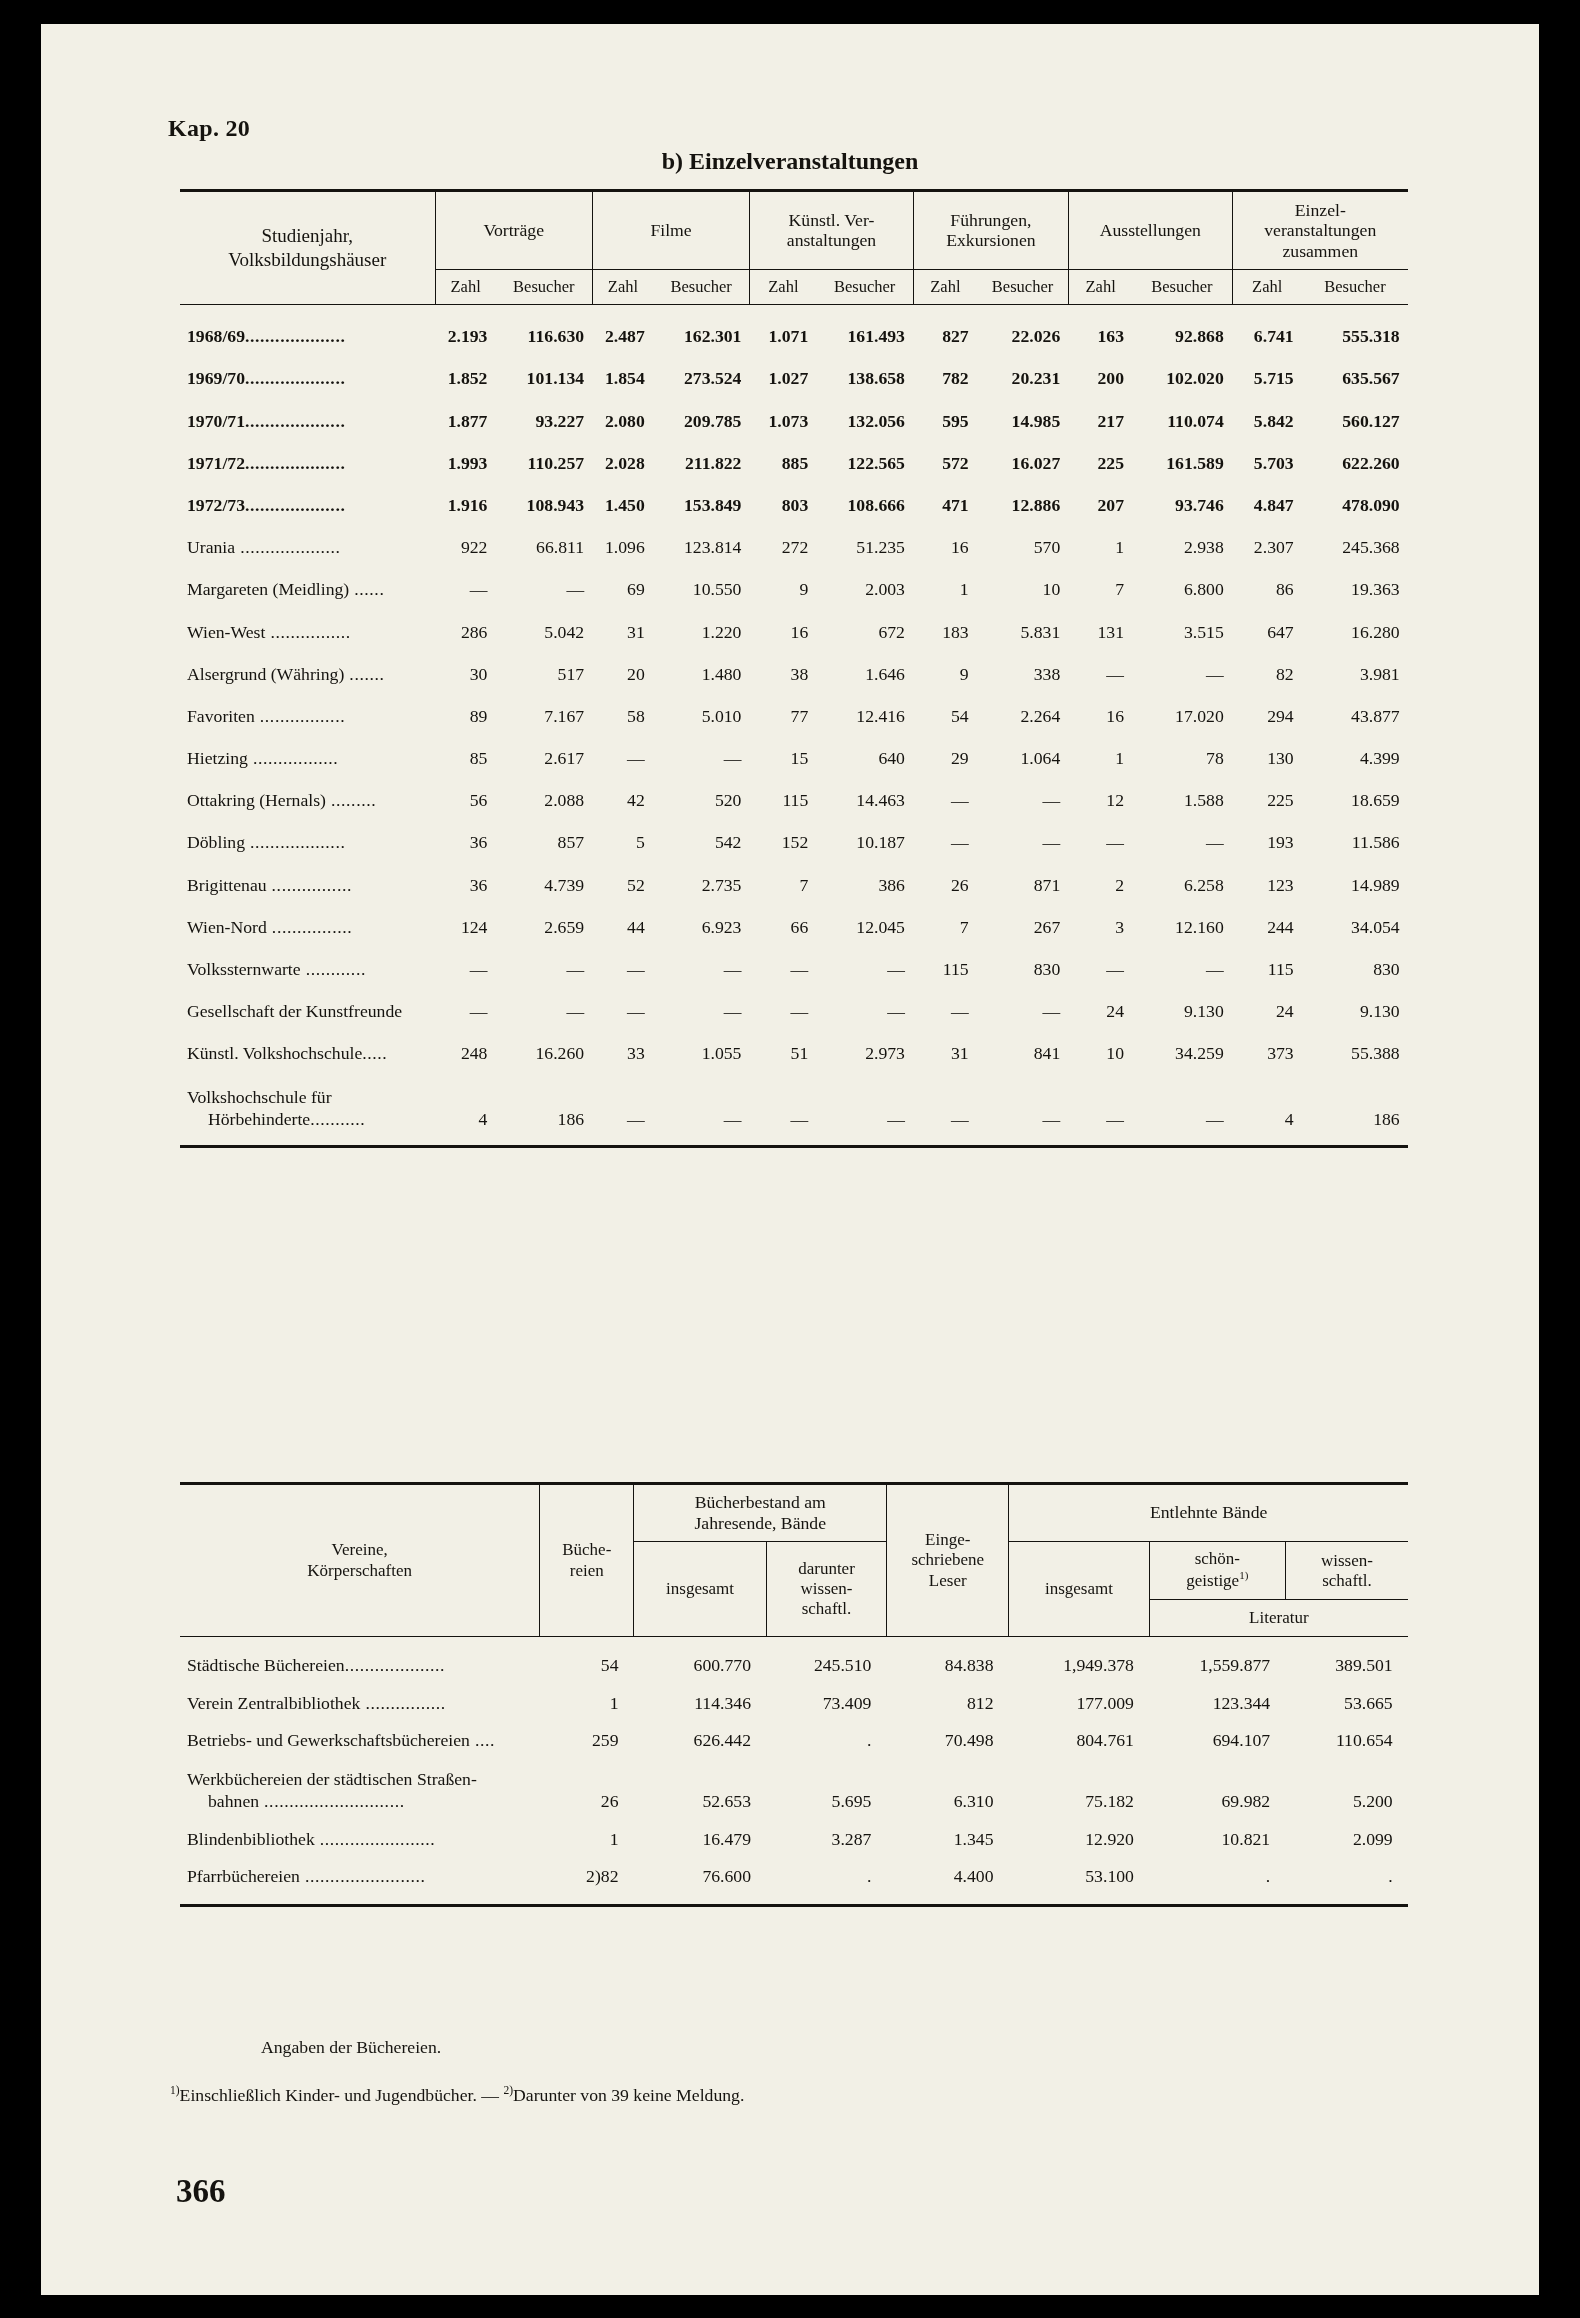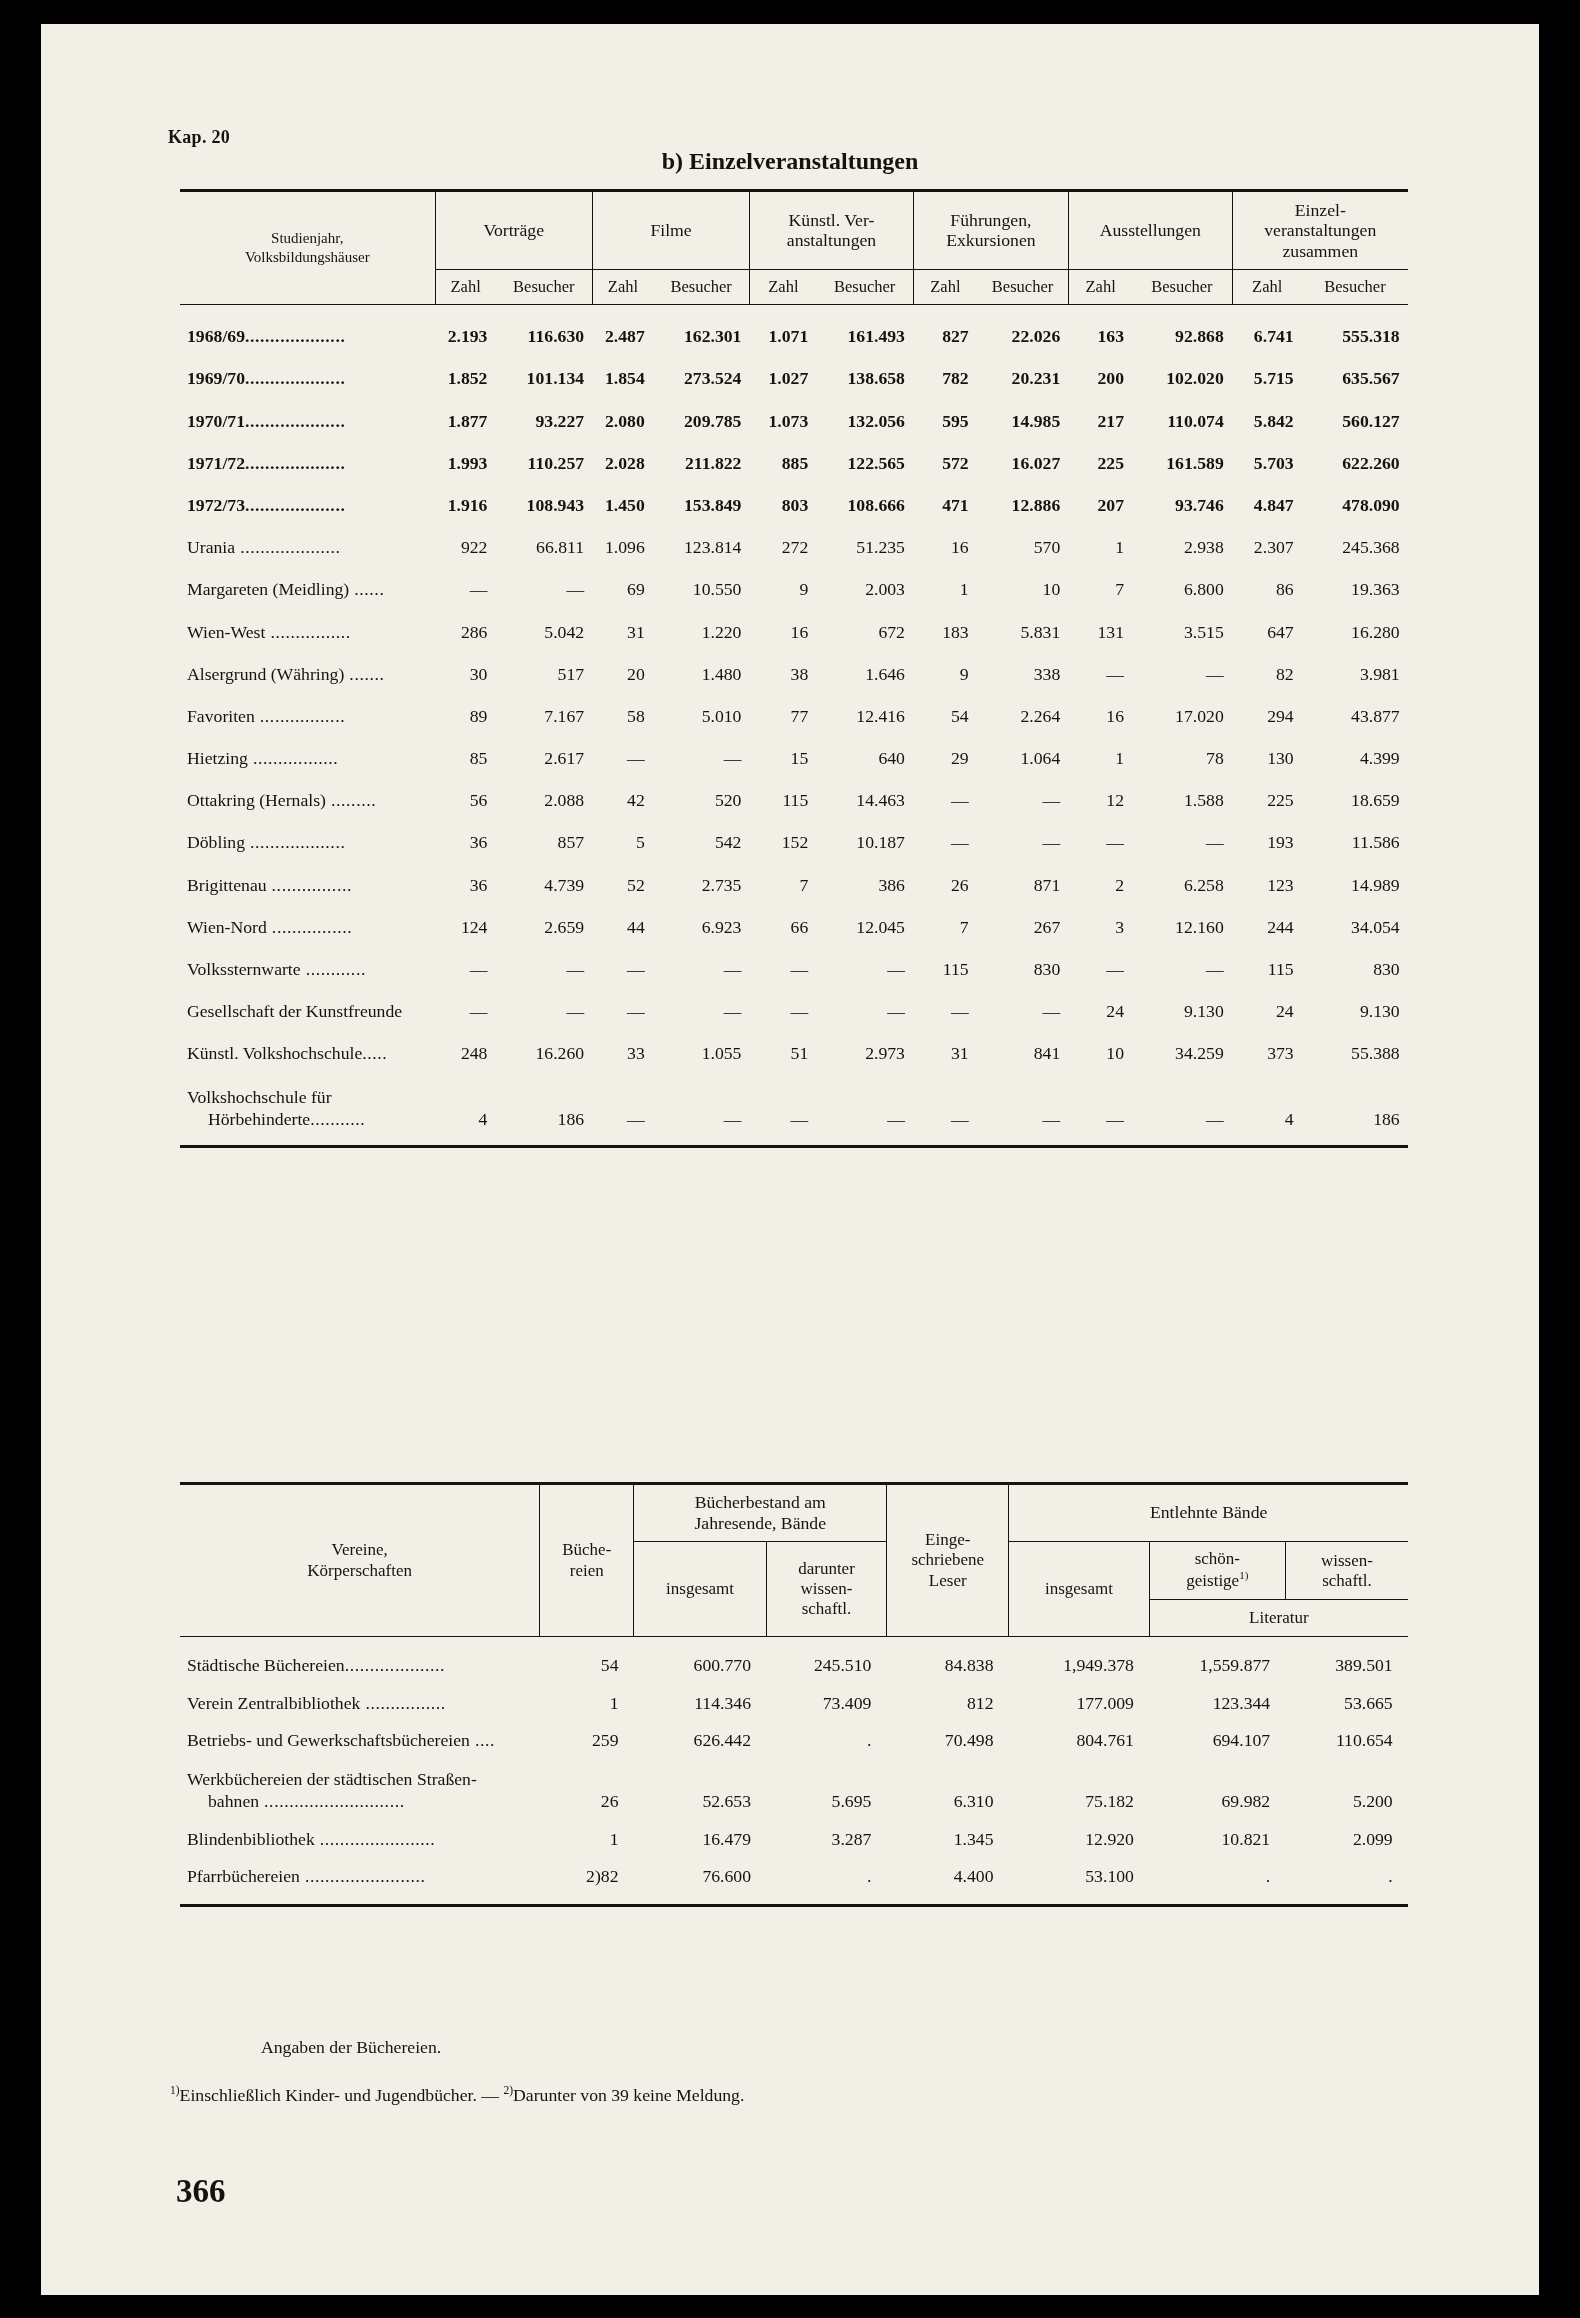--- a/index.html
+++ b/index.html
@@ -28,24 +28,23 @@
     height: 100%;
     padding: 0;
     box-sizing: border-box;
     color: #15130f;
   }
 
   .kap {
     position: absolute;
     left: 127px;
     top: 91px;
-    font-size: 18px;
+    font-size: 24px;
     font-weight: bold;
     letter-spacing: 0.3px;
-    margin-top: 12px;
   }
   .subhead {
     position: absolute;
     left: 0;
     top: 124px;
     width: 100%;
     text-align: center;
     font-size: 24px;
     font-weight: bold;
   }
@@ -75,21 +74,21 @@
   }
   .tbl1 th.grp {
     text-align: center;
     font-size: 17.7px;
     line-height: 1.15;
     padding: 8.3px 3.5px 8.3px 3.5px;
     border-bottom: 1.2px solid #15130f;
   }
   .tbl1 th.stub {
     text-align: center;
-    font-size: 15px;
+    font-size: 19px;
     line-height: 1.25;
     padding: 0 5.9px;
   }
   .tbl1 th.sub {
     text-align: center;
     font-size: 16.5px;
     padding: 7px 2.4px 7px 2.4px;
   }
   .vl { border-left: 1.2px solid #15130f; }
   .tbl1 td.lbl {

